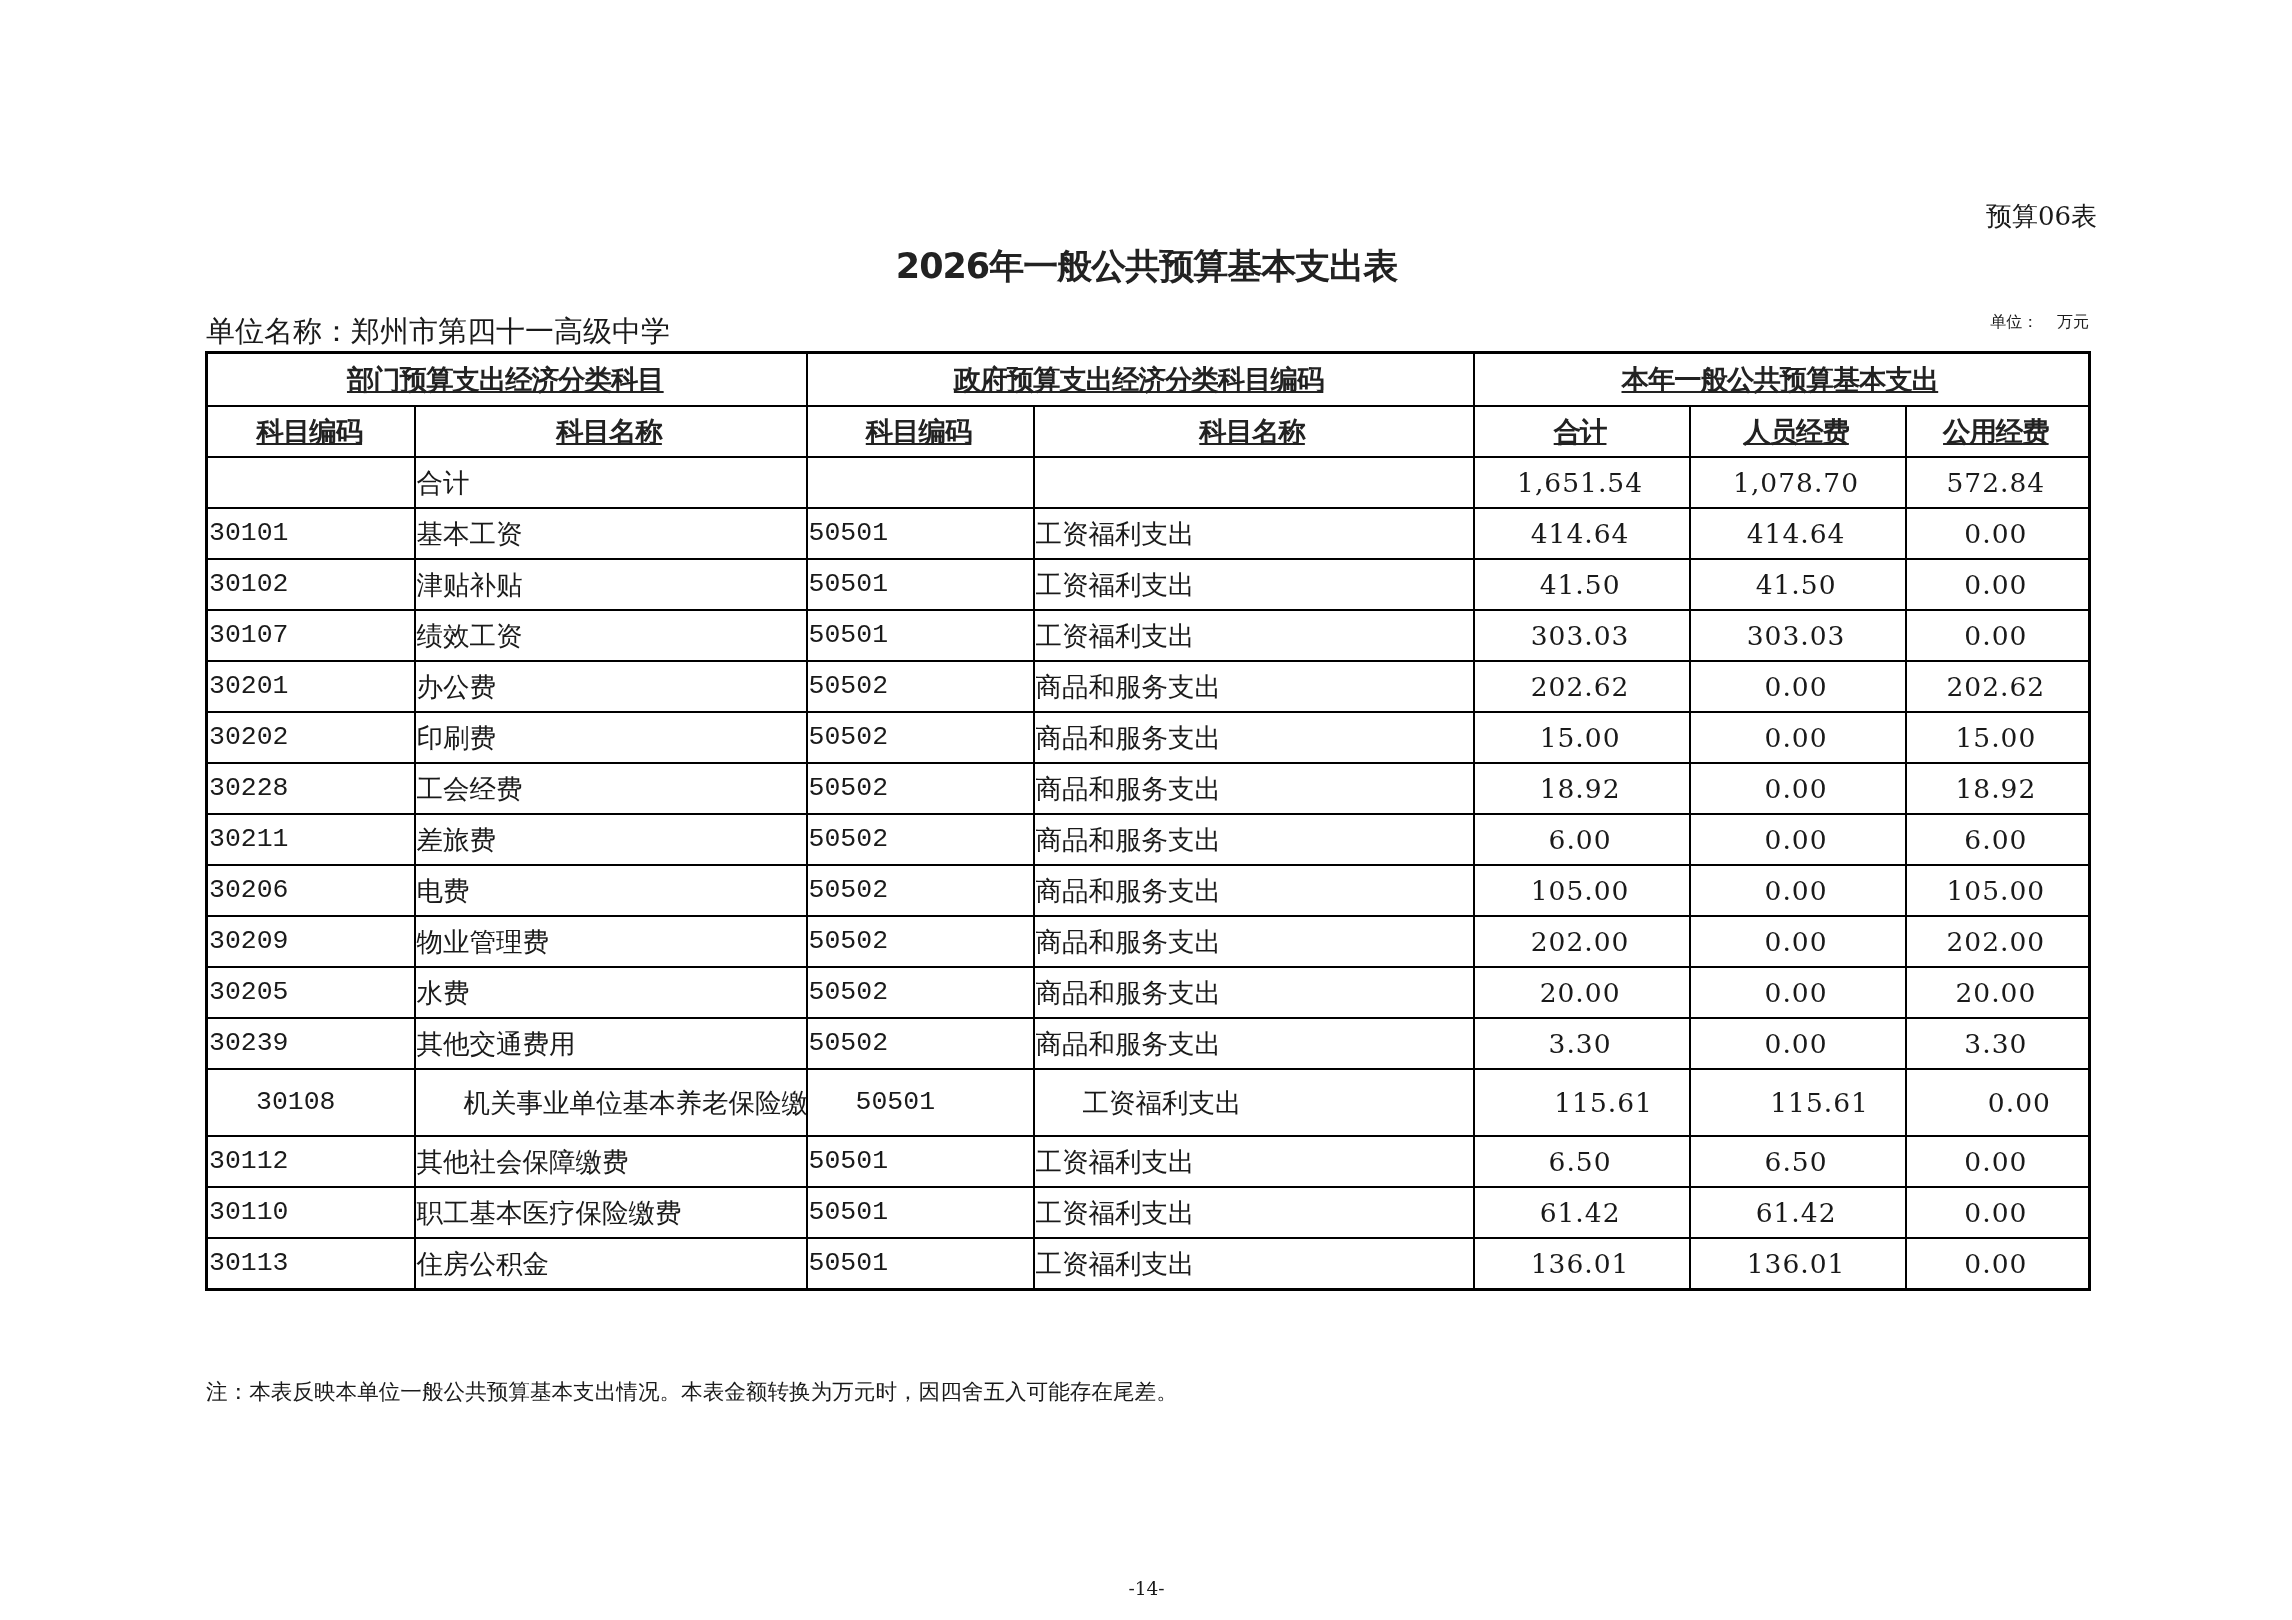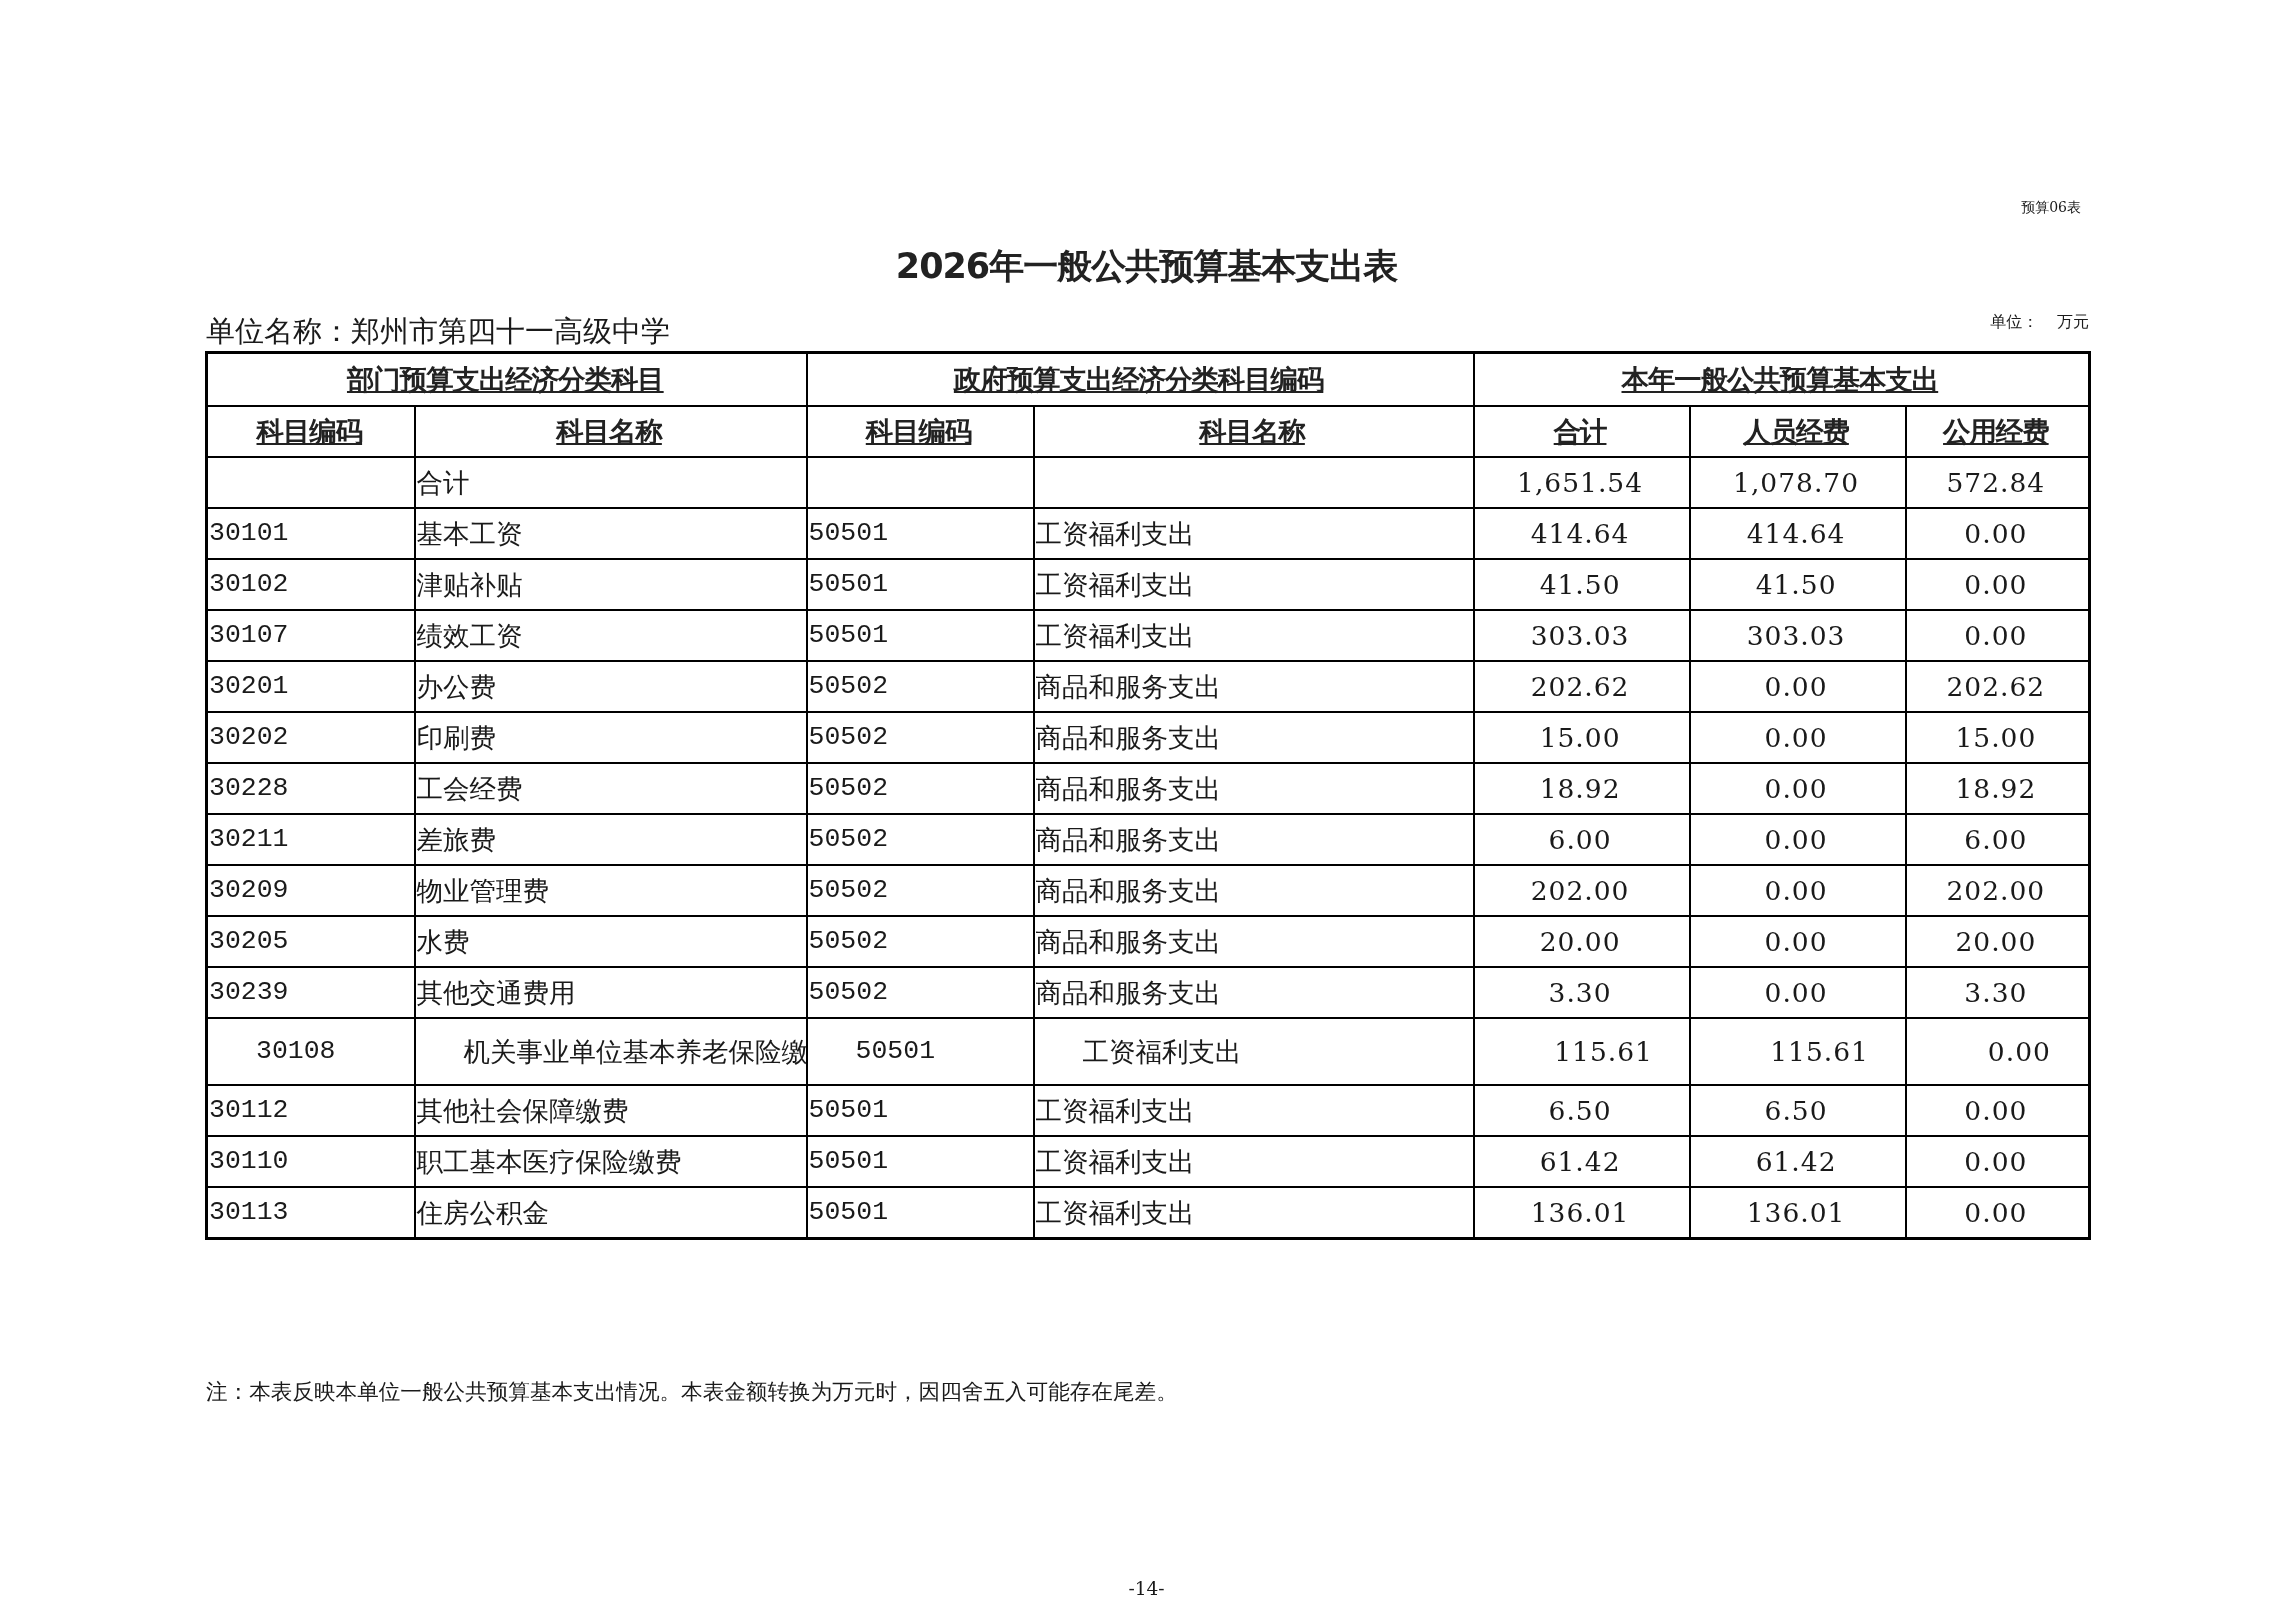--- a/index.html
+++ b/index.html
@@ -10,23 +10,23 @@
   body {
     width: 2293px;
     height: 1620px;
     position: relative;
     overflow: hidden;
     font-family: "DejaVu Serif", "Liberation Serif", serif;
     color: #1a1a1a;
   }
   .form-no {
     position: absolute;
-    right: 212px;
+    right: 196px;
     top: 199px;
-    font-size: 14px;
+    font-size: 26px;
   }
   .title {
     position: absolute;
     left: 0;
     width: 100%;
     top: 243px;
     text-align: center;
     font-family: "DejaVu Sans", "Liberation Sans", sans-serif;
     font-weight: bold;
     font-size: 35px;
@@ -196,20 +196,29 @@
     <tr class="row">
       <td class="code">30211</td>
       <td class="name">差旅费</td>
       <td class="code">50502</td>
       <td class="name">商品和服务支出</td>
       <td class="num">6.00</td>
       <td class="num">0.00</td>
       <td class="num">6.00</td>
     </tr>
     <tr class="row">
+      <td class="code">30206</td>
+      <td class="name">电费</td>
+      <td class="code">50502</td>
+      <td class="name">商品和服务支出</td>
+      <td class="num">105.00</td>
+      <td class="num">0.00</td>
+      <td class="num">105.00</td>
+    </tr>
+    <tr class="row">
       <td class="code">30209</td>
       <td class="name">物业管理费</td>
       <td class="code">50502</td>
       <td class="name">商品和服务支出</td>
       <td class="num">202.00</td>
       <td class="num">0.00</td>
       <td class="num">202.00</td>
     </tr>
     <tr class="row">
       <td class="code">30205</td>

